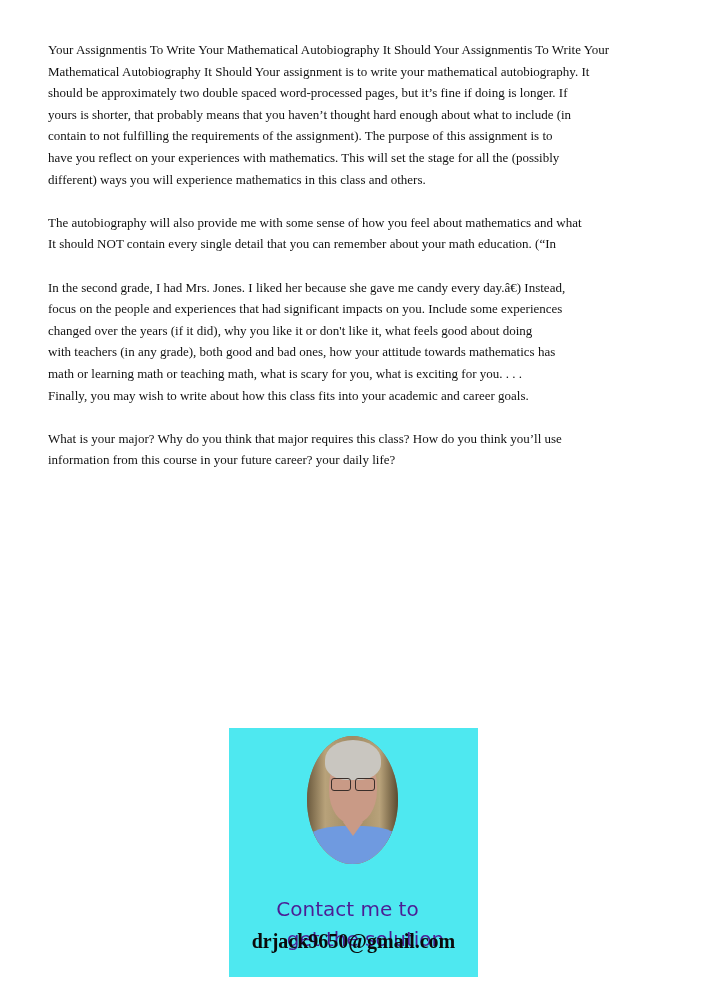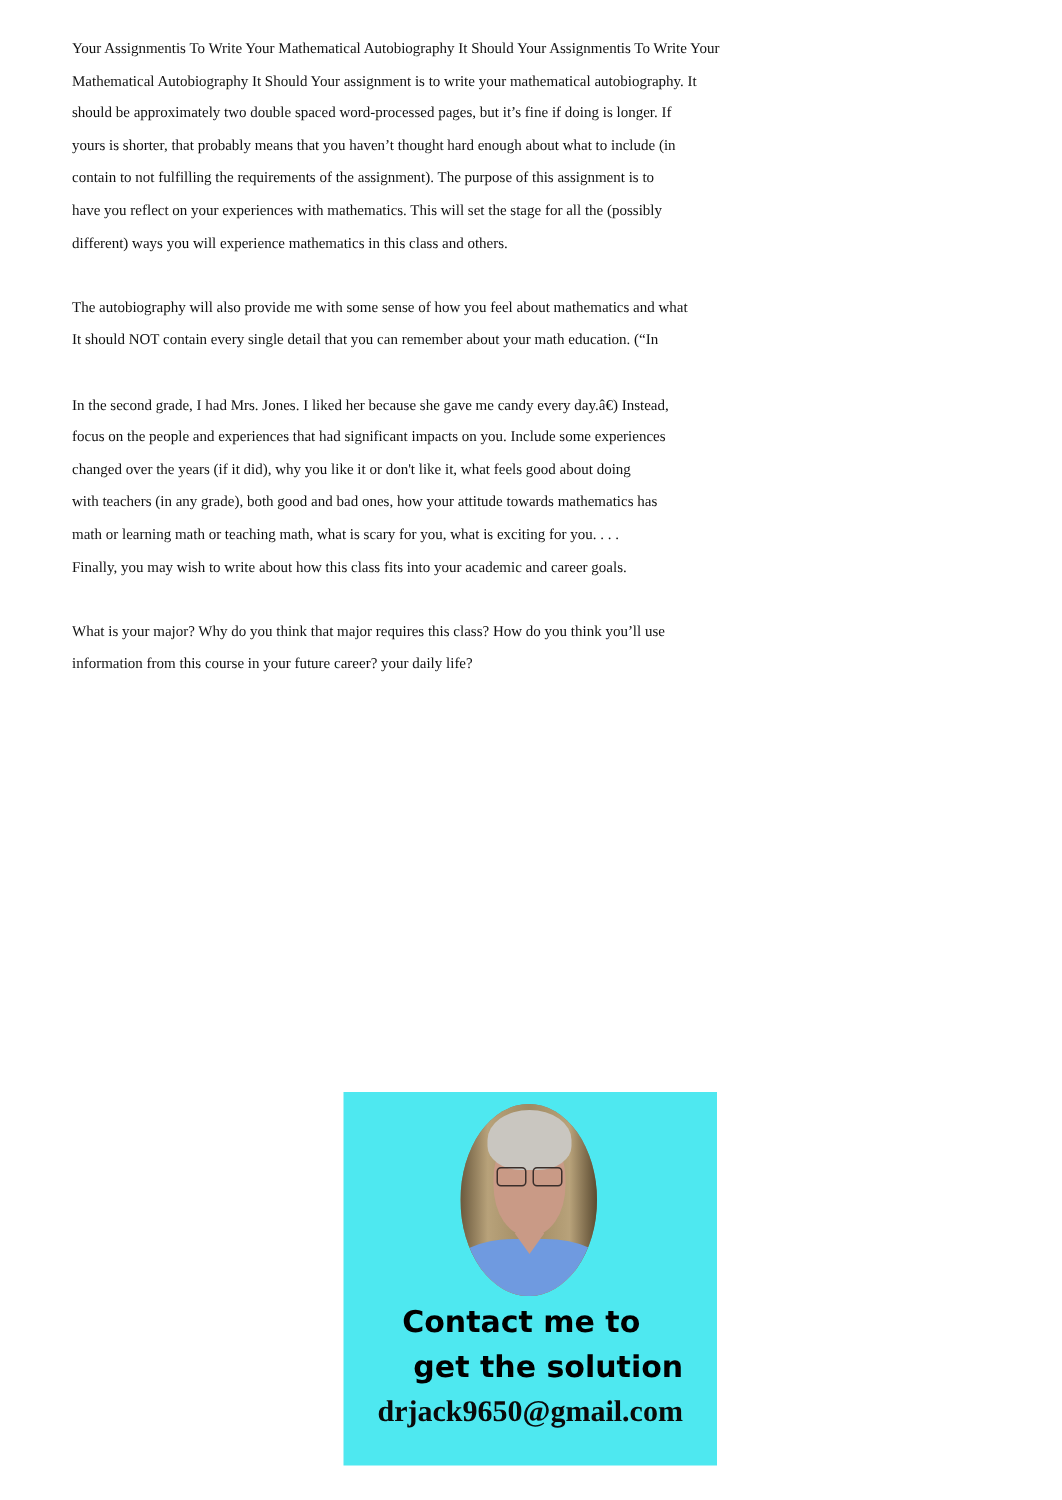--- a/index.html
+++ b/index.html
@@ -11,23 +11,23 @@
       width: 708px;
       height: 1000px;
       position: relative;
       overflow: hidden;
       font-family: "Liberation Serif", "DejaVu Serif", serif;
       color: #111111;
     }
     .doc {
       position: absolute;
       left: 48px;
-      top: 22px;
+      top: 39px;
       width: 640px;
-      font-size: 10px;
+      font-size: 13px;
       line-height: 21.6px;
     }
     .line {
       display: block;
       white-space: nowrap;
     }
     .para {
       margin: 0 0 21.6px 0;
     }
     .ad {
@@ -93,24 +93,25 @@
       width: 20px; height: 14px;
       background: #c99a86;
       clip-path: polygon(0 0, 100% 0, 50% 100%);
     }
     .ad-title {
       position: absolute;
       left: 0;
       width: 100%;
       text-align: center;
       font-family: "DejaVu Sans", sans-serif;
-      font-weight: bold;
+      font-weight: normal;
       font-size: 20px;
-      color: #000000;
+      color: #4c1d95;
       line-height: 30px;
+      margin-top: 28px;
     }
     .ad-title.t1 { top: 138px; left: -6px; }
     .ad-title.t2 { top: 168px; padding-left: 12px; }
     .ad-email {
       position: absolute;
       top: 202px;
       left: 0;
       width: 100%;
       text-align: center;
       font-family: "Liberation Serif", "DejaVu Serif", serif;

